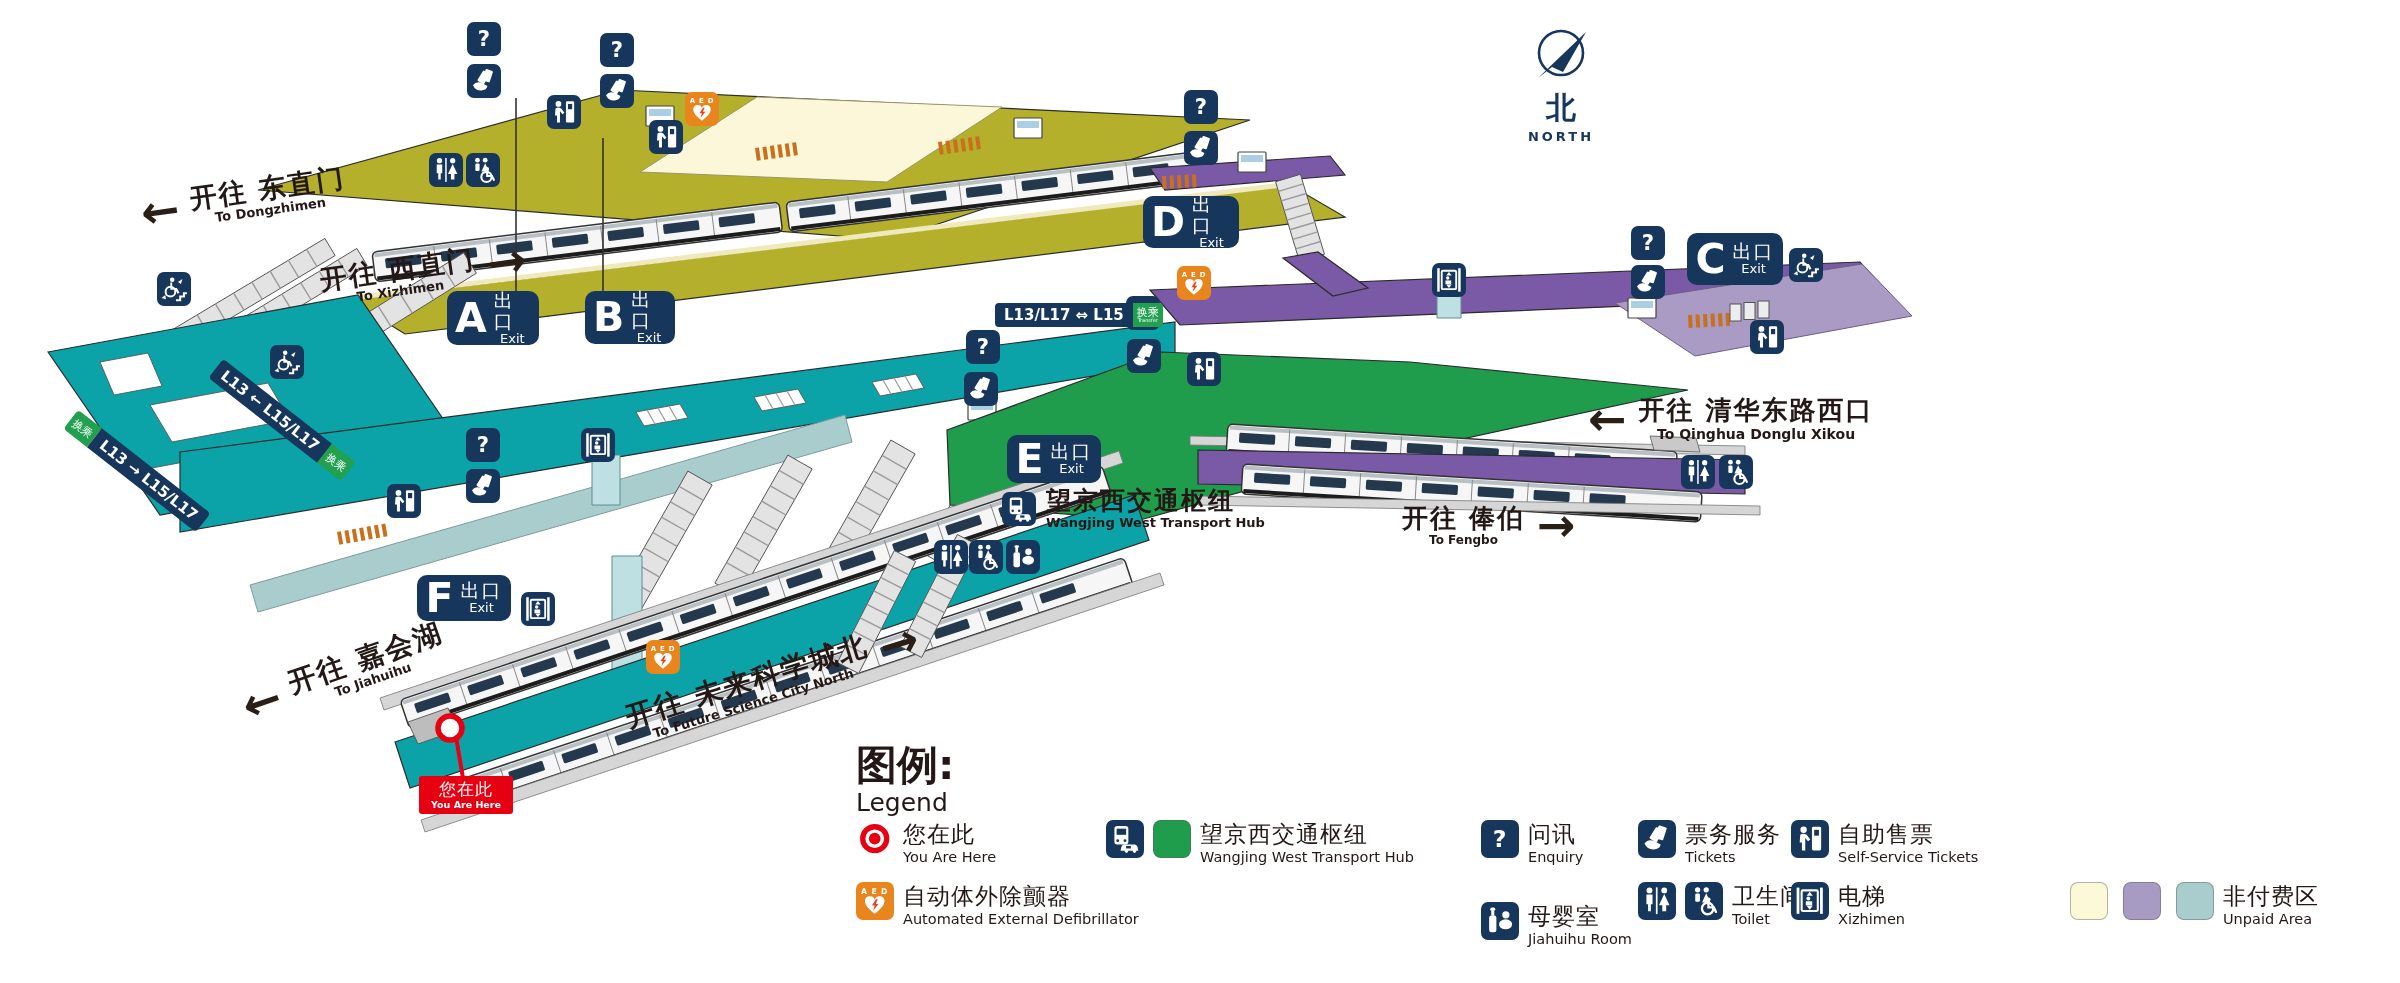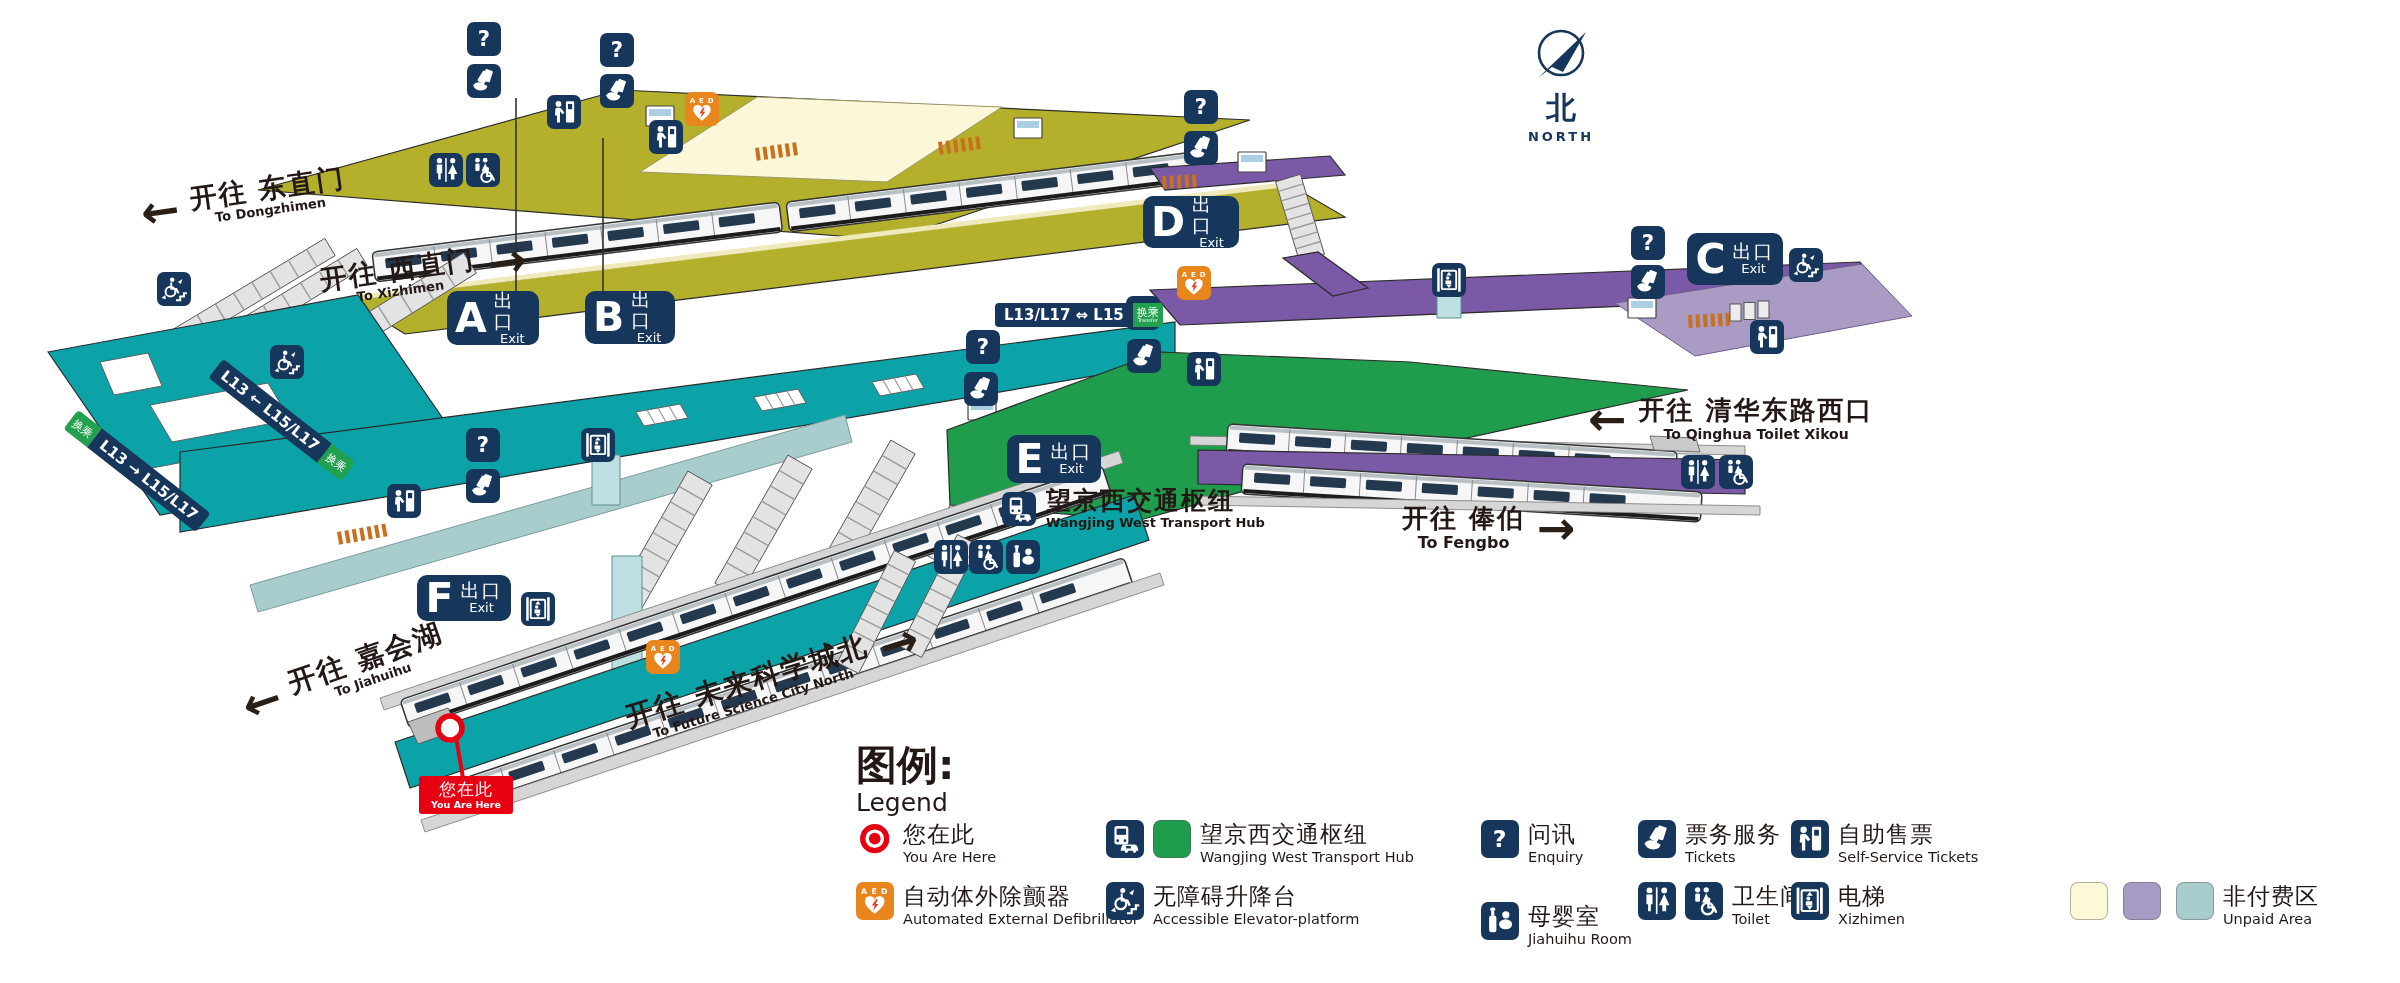--- a/index.html
+++ b/index.html
@@ -732,27 +732,27 @@
     <span class="dir-text">
         <span class="dir-zh">开往 西直门</span>
     <span class="dir-en">To Xizhimen</span>
       </span>
     <span class="dir-arrow">→</span>
   </div>
   <div class="dir" style="left:1588px;top:396px">
     <span class="dir-arrow">←</span>
     <span class="dir-text">
         <span class="dir-zh" style="font-size:26px">开往 清华东路西口</span>
-    <span class="dir-en" style="font-size:14px">To Qinghua Toilet Xikou</span>
+    <span class="dir-en" style="font-size:14px">To Qinghua Donglu Xikou</span>
       </span>
   </div>
   <div class="dir" style="left:1402px;top:504px">
     <span class="dir-text">
         <span class="dir-zh" style="font-size:26px">开往 俸伯</span>
-    <span class="dir-en" style="font-size:16px">To Fengbo</span>
+    <span class="dir-en" style="font-size:12px">To Fengbo</span>
       </span>
     <span class="dir-arrow">→</span>
   </div>
   <div class="dir" style="left:238px;top:650px;transform:rotate(-19deg)">
     <span class="dir-arrow">←</span>
     <span class="dir-text">
         <span class="dir-zh" style="font-size:28px">开往 嘉会湖</span>
     <span class="dir-en">To Jiahuihu</span>
       </span>
   </div>
@@ -907,38 +907,20 @@
             <circle cx="19" cy="20.9" r="1.3"></circle>
           </g>
         </svg>
       </span>
     <span class="swgap">
         <span class="sw" style="background: rgb(32, 156, 77);"></span>
       </span>
     <span class="lg-text">
         <span class="lg-zh">望京西交通枢纽</span>
         <span class="lg-en">Wangjing West Transport Hub</span>
-      </span>
-  </div>
-  <div class="lg-item" style="left:1106px;top:882px">
-    <span class="icon lg">
-        <svg viewBox="0 0 24 24">
-          <g fill="#fff">
-            <circle cx="10.6" cy="4.6" r="1.8"></circle>
-            <path d="M10.6 6.8v4.4h3.8l2 3.8-1.5.9-1.8-3.3H9.1V6.8z"></path>
-            <circle cx="9.2" cy="14.2" r="3.9" fill="none" stroke="#fff" stroke-width="1.6"></circle>
-            <path d="M13.6 21h3.4v-3h3v-2.6h2.4" fill="none" stroke="#fff" stroke-width="1.6"></path>
-            <path d="M15.2 6.4l3.6-2.4-1.2 4z"></path>
-            <path d="M5 16.8l-3 2.4 3.6 1z"></path>
-          </g>
-        </svg>
-      </span>
-    <span class="lg-text">
-        <span class="lg-zh">无障碍升降台</span>
-        <span class="lg-en">Accessible Elevator-platform</span>
       </span>
   </div>
 
   <div class="lg-item" style="left:1481px;top:820px">
     <span class="icon lg">
         <svg viewBox="0 0 24 24">
           <text x="12" y="18" font-size="17" font-weight="bold" fill="#fff" text-anchor="middle" font-family="DejaVu Sans,sans-serif">?</text>
         </svg>
       </span>
     <span class="lg-text">

